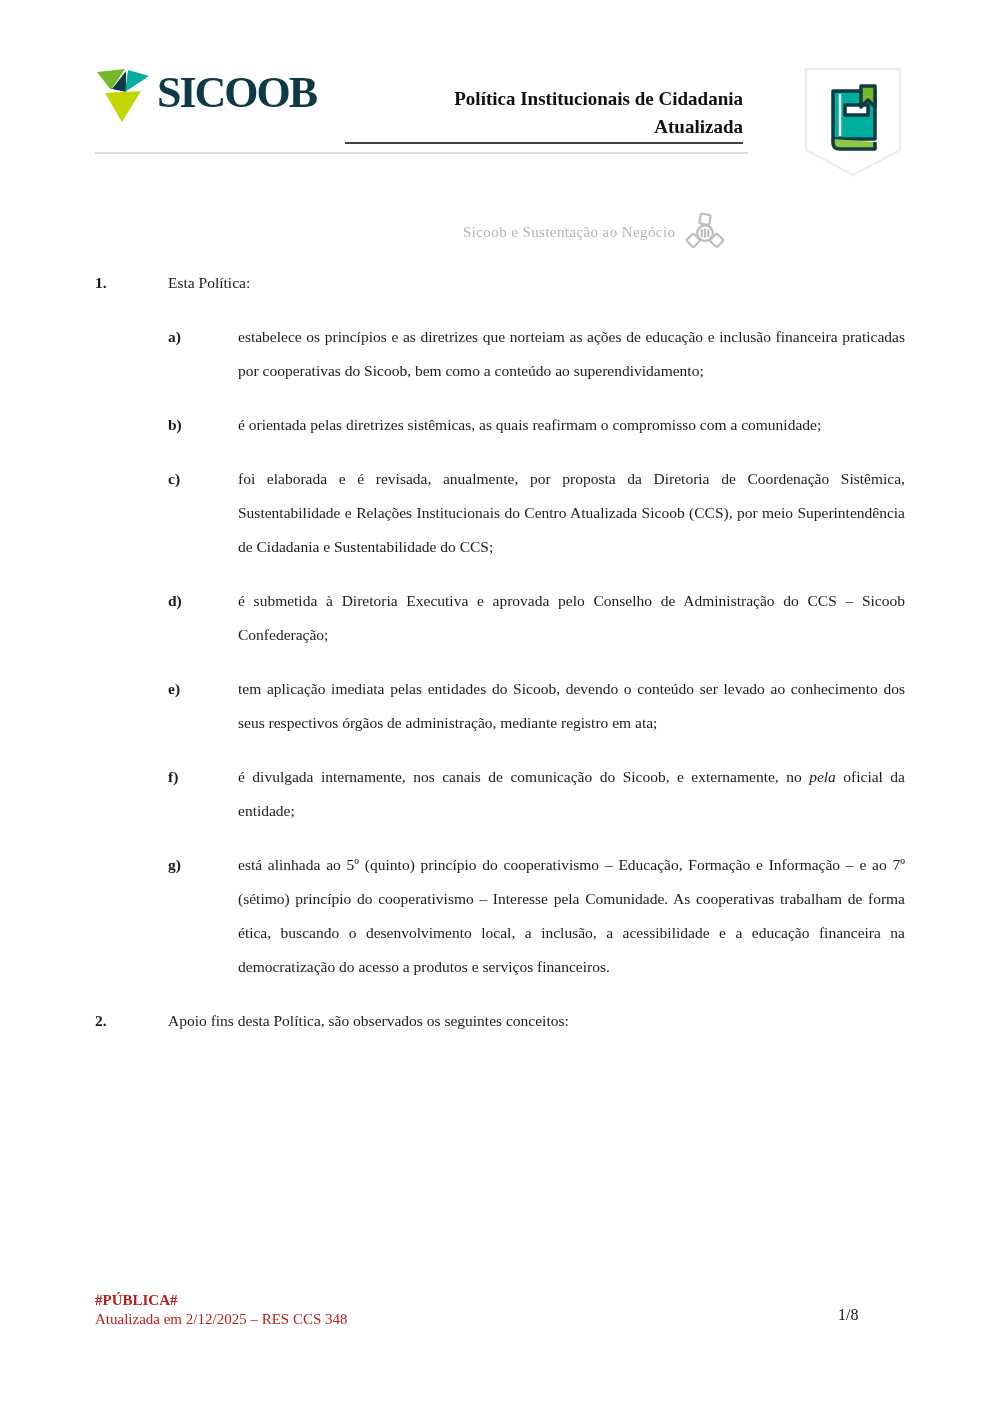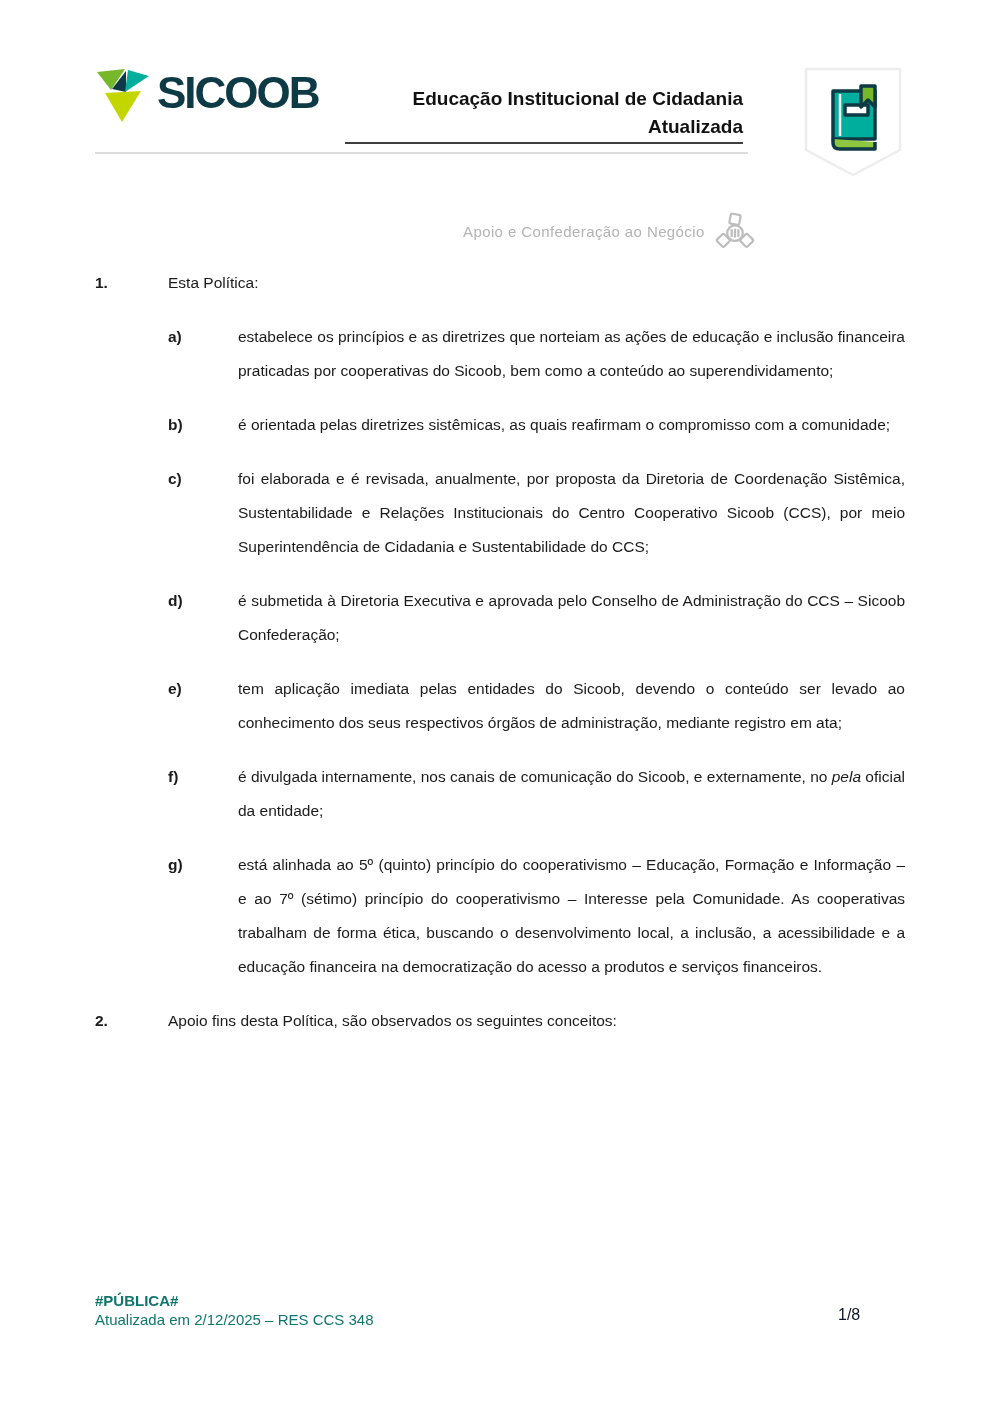--- a/index.html
+++ b/index.html
@@ -1,18 +1,18 @@
 <!DOCTYPE html>
 <html><head>
 <meta charset="utf-8">
 <style>
   html,body{margin:0;padding:0;background:#ffffff;}
   .page{
     position:relative;width:912px;height:1414px;background:#ffffff;
-    font-family:Liberation Sans, sans-serif;color:#1a1a1a;overflow:hidden;
+    font-family:Liberation Serif, serif;color:#1a1a1a;overflow:hidden;
   }
   
   .logo{position:absolute;left:95px;top:62px;display:flex;align-items:center;gap:6px;}
   .logo-mark{width:56px;height:62px;display:block;}
   .logo-text{font-size:44px;font-weight:bold;letter-spacing:-2px;color:#0e3a46;line-height:1;}
   .title-block{
     position:absolute;left:345px;top:85px;width:398px;text-align:right;
     font-weight:bold;font-size:19px;line-height:28px;color:#111111;
   }
   .title-underline{position:absolute;left:345px;top:142px;width:398px;height:2px;background:#3f3f3f;}
@@ -25,59 +25,59 @@
   
   .content{position:absolute;left:95px;top:266px;width:810px;font-size:15.5px;line-height:34px;color:#1b1b1b;}
   .item{display:flex;margin:0 0 20px 0;}
   .item-num{width:73px;font-weight:bold;flex:none;}
   .item-text{flex:1;margin:0;}
   .sub{display:flex;margin:0 0 20px 73px;}
   .sub-letter{width:70px;font-weight:bold;flex:none;}
   .sub-text{flex:1;margin:0;text-align:justify;}
   .sub-text em{font-style:italic;}
   
-  .footer-left{position:absolute;left:95px;top:1291px;font-size:15px;line-height:19px;color:#0f766e;}
+  .footer-left{position:absolute;left:95px;top:1291px;font-size:15px;line-height:19px;color:#b91c1c;}
   .footer-classification{font-weight:bold;}
   .footer-page{position:absolute;left:838px;top:1306px;font-size:16px;color:#0f172a;}
 </style>
 </head>
 <body>
 
 <div class="page">
 
   <div class="logo">
     <svg class="logo-mark" viewBox="0 0 56 62">
       <polygon points="2,10 30,7 16,28" fill="#76B82A"></polygon>
       <polygon points="17,27 31,9 31,30" fill="#0e3a46"></polygon>
       <polygon points="33,8 54,14 30,30" fill="#00AE9D"></polygon>
       <polygon points="10,31 46,29 27,60" fill="#C4D600"></polygon>
     </svg>
     <span class="logo-text">SICOOB</span>
   </div>
 
   <div class="title-block">
-    <div>Educação Institucional de Cidadania</div>
+    <div>Política Institucionais de Cidadania</div>
     <div>Atualizada</div>
   </div>
   <div class="title-underline"></div>
   <div class="header-divider"></div>
 
   <svg class="badge" viewBox="0 0 100 112">
     <polygon points="3,3 97,3 97,84 50,109 3,84" fill="#ffffff" stroke="#ededed" stroke-width="2.5" stroke-linejoin="round"></polygon>
     <g stroke="#0e3a46" stroke-width="3.5" stroke-linejoin="round">
       <rect x="30" y="25" width="42" height="48" fill="#00AE9D"></rect>
       <path d="M30 73 v4 q0 6 7 6 h35 v-7" fill="#8DC63F"></path>
       <line x1="37" y1="28" x2="37" y2="70" stroke="#ffffff" stroke-width="2.5"></line>
       <rect x="42" y="39" width="23" height="10" fill="#ffffff"></rect>
       <polygon points="58,20 72,20 72,41 65,34 58,41" fill="#76B82A"></polygon>
     </g>
   </svg>
 
   <div class="category">
-    <span class="category-label">Apoio e Confederação ao Negócio</span>
+    <span class="category-label">Sicoob e Sustentação ao Negócio</span>
     <svg class="category-icon" viewBox="0 0 36 36">
       <g fill="none" stroke="#bdbdbd" stroke-width="2" stroke-linejoin="round">
         <rect x="13.5" y="2" width="9" height="9" rx="1.5" transform="rotate(10 18 6.5)"></rect>
         <rect x="3" y="21" width="9" height="9" rx="1.5" transform="rotate(45 7.5 25.5)"></rect>
         <rect x="24" y="21" width="9" height="9" rx="1.5" transform="rotate(-45 28.5 25.5)"></rect>
         <circle cx="18" cy="19" r="7"></circle>
         <path d="M15 15.5 v7 M18 15 v8 M21 15.5 v7"></path>
       </g>
     </svg>
   </div>
@@ -94,21 +94,21 @@
       <p class="sub-text">estabelece os princípios e as diretrizes que norteiam as ações de educação e inclusão financeira praticadas por cooperativas do Sicoob, bem como a conteúdo ao superendividamento;</p>
     </div>
 
     <div class="sub">
       <span class="sub-letter">b)</span>
       <p class="sub-text">é orientada pelas diretrizes sistêmicas, as quais reafirmam o compromisso com a comunidade;</p>
     </div>
 
     <div class="sub">
       <span class="sub-letter">c)</span>
-      <p class="sub-text">foi elaborada e é revisada, anualmente, por proposta da Diretoria de Coordenação Sistêmica, Sustentabilidade e Relações Institucionais do Centro Cooperativo Sicoob (CCS), por meio Superintendência de Cidadania e Sustentabilidade do CCS;</p>
+      <p class="sub-text">foi elaborada e é revisada, anualmente, por proposta da Diretoria de Coordenação Sistêmica, Sustentabilidade e Relações Institucionais do Centro Atualizada Sicoob (CCS), por meio Superintendência de Cidadania e Sustentabilidade do CCS;</p>
     </div>
 
     <div class="sub">
       <span class="sub-letter">d)</span>
       <p class="sub-text">é submetida à Diretoria Executiva e aprovada pelo Conselho de Administração do CCS – Sicoob Confederação;</p>
     </div>
 
     <div class="sub">
       <span class="sub-letter">e)</span>
       <p class="sub-text">tem aplicação imediata pelas entidades do Sicoob, devendo o conteúdo ser levado ao conhecimento dos seus respectivos órgãos de administração, mediante registro em ata;</p>

